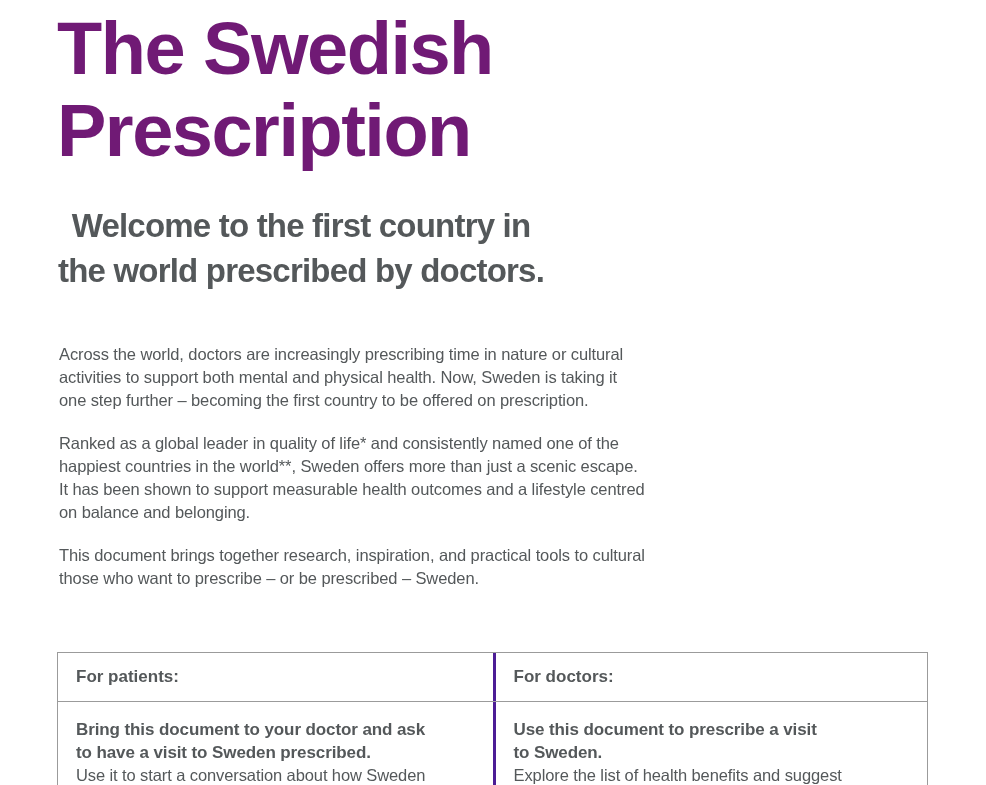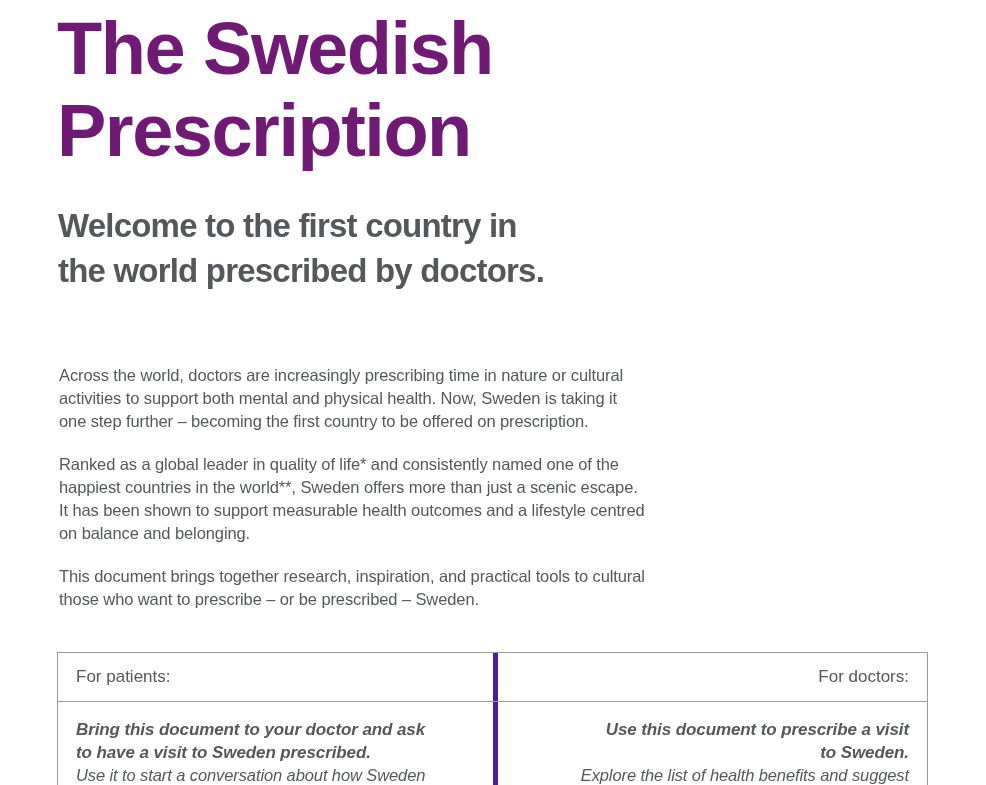--- a/index.html
+++ b/index.html
@@ -28,25 +28,26 @@
   .page-subtitle {
     position: absolute;
     left: 58px;
     top: 203px;
     margin: 0;
     font-size: 33px;
     line-height: 45px;
     font-weight: 700;
     letter-spacing: -0.8px;
     color: #54585a;
+    text-align: center;
   }
   .intro {
     position: absolute;
     left: 59px;
-    top: 364px;
+    top: 343px;
     width: 720px;
   }
   .intro p {
     margin: 0 0 20px 0;
     font-size: 16.5px;
     line-height: 23px;
     letter-spacing: -0.1px;
     color: #54585a;
   }
 
@@ -62,28 +63,28 @@
   .info-table .header-row {
     height: 48px;
     border-bottom: 1px solid #9b9b9b;
   }
   .info-table .body-row { height: 130px; }
   .info-table .cell {
     width: 50%;
     box-sizing: border-box;
     padding: 0 18px;
   }
-  .info-table .cell + .cell { border-left: 5px solid #4c1d95; text-align: right; }
+  .info-table .cell + .cell { border-left: 3px solid #4c1d95; }
   .info-table .header-cell {
     font-size: 17px;
-    font-weight: 400;
+    font-weight: 700;
     line-height: 48px;
   }
   .info-table .body-cell { padding-top: 16px; }
-  .info-table .body-cell p { margin: 0; font-style: italic; }
+  .info-table .body-cell p { margin: 0; }
   .info-table .lead {
     font-size: 17px;
     font-weight: 700;
     line-height: 23px;
     letter-spacing: -0.1px;
   }
   .info-table .cell-text {
     font-size: 16.5px;
     font-weight: 400;
     line-height: 23px;

